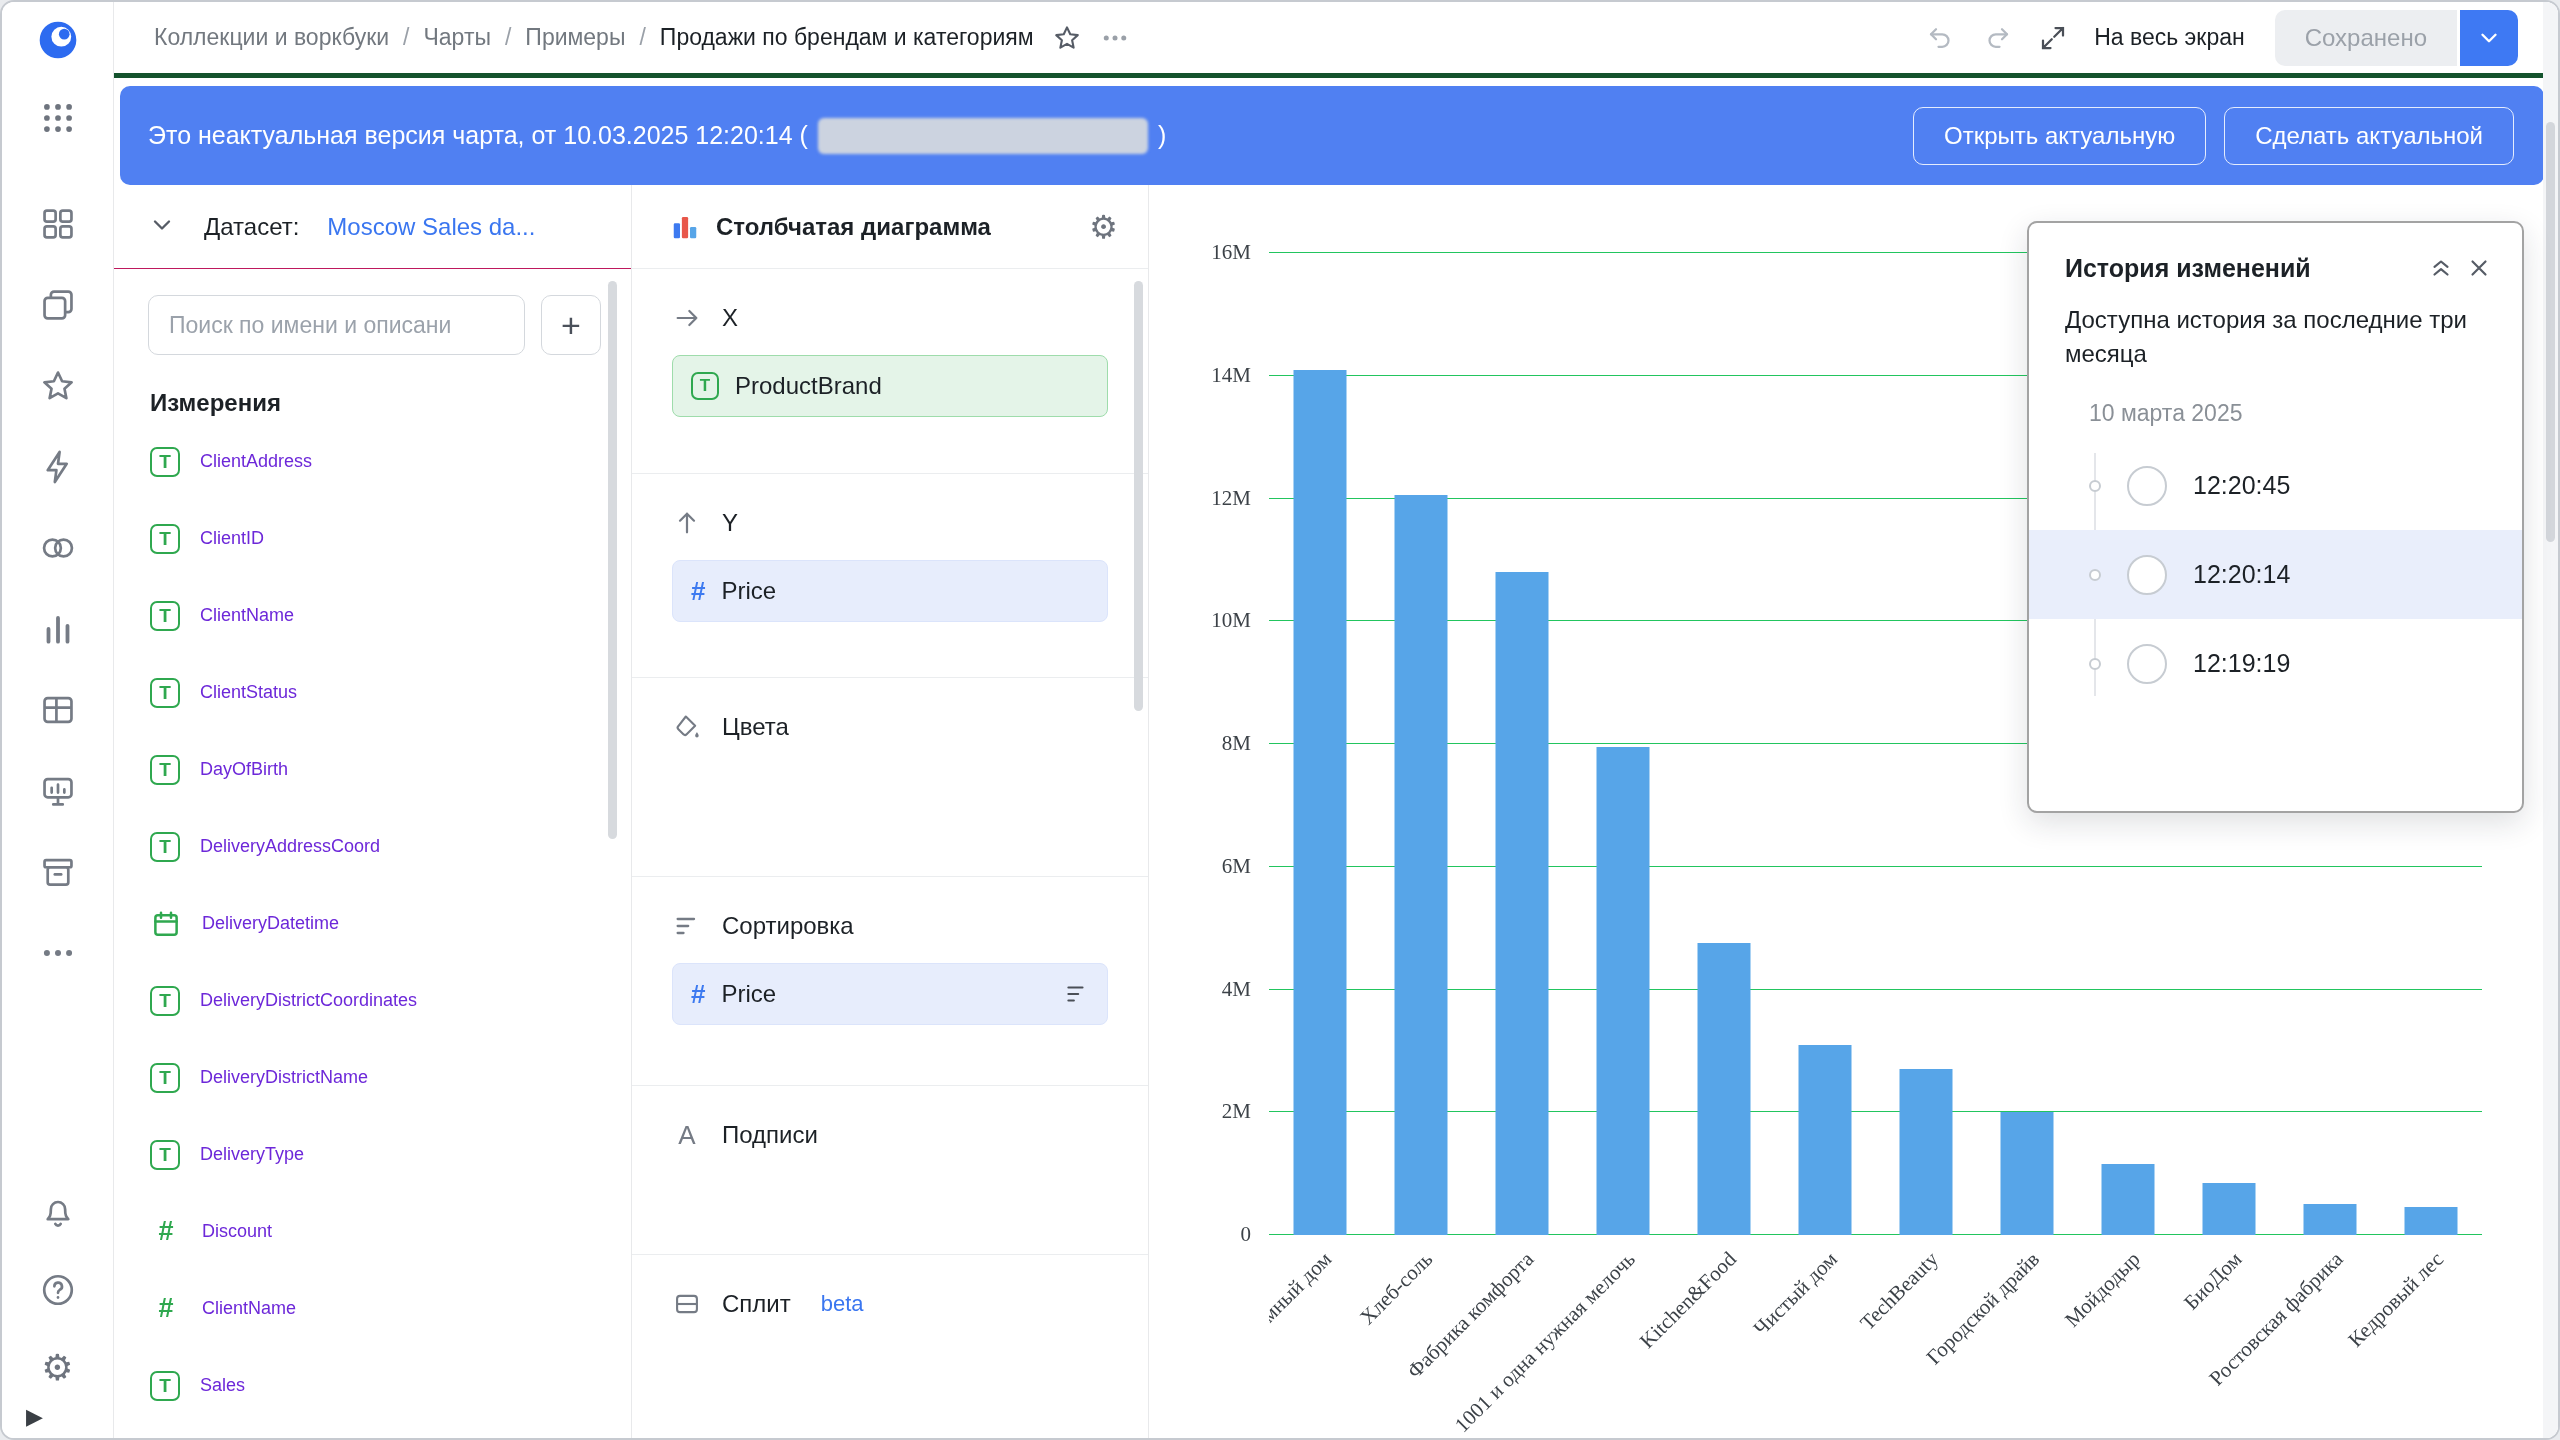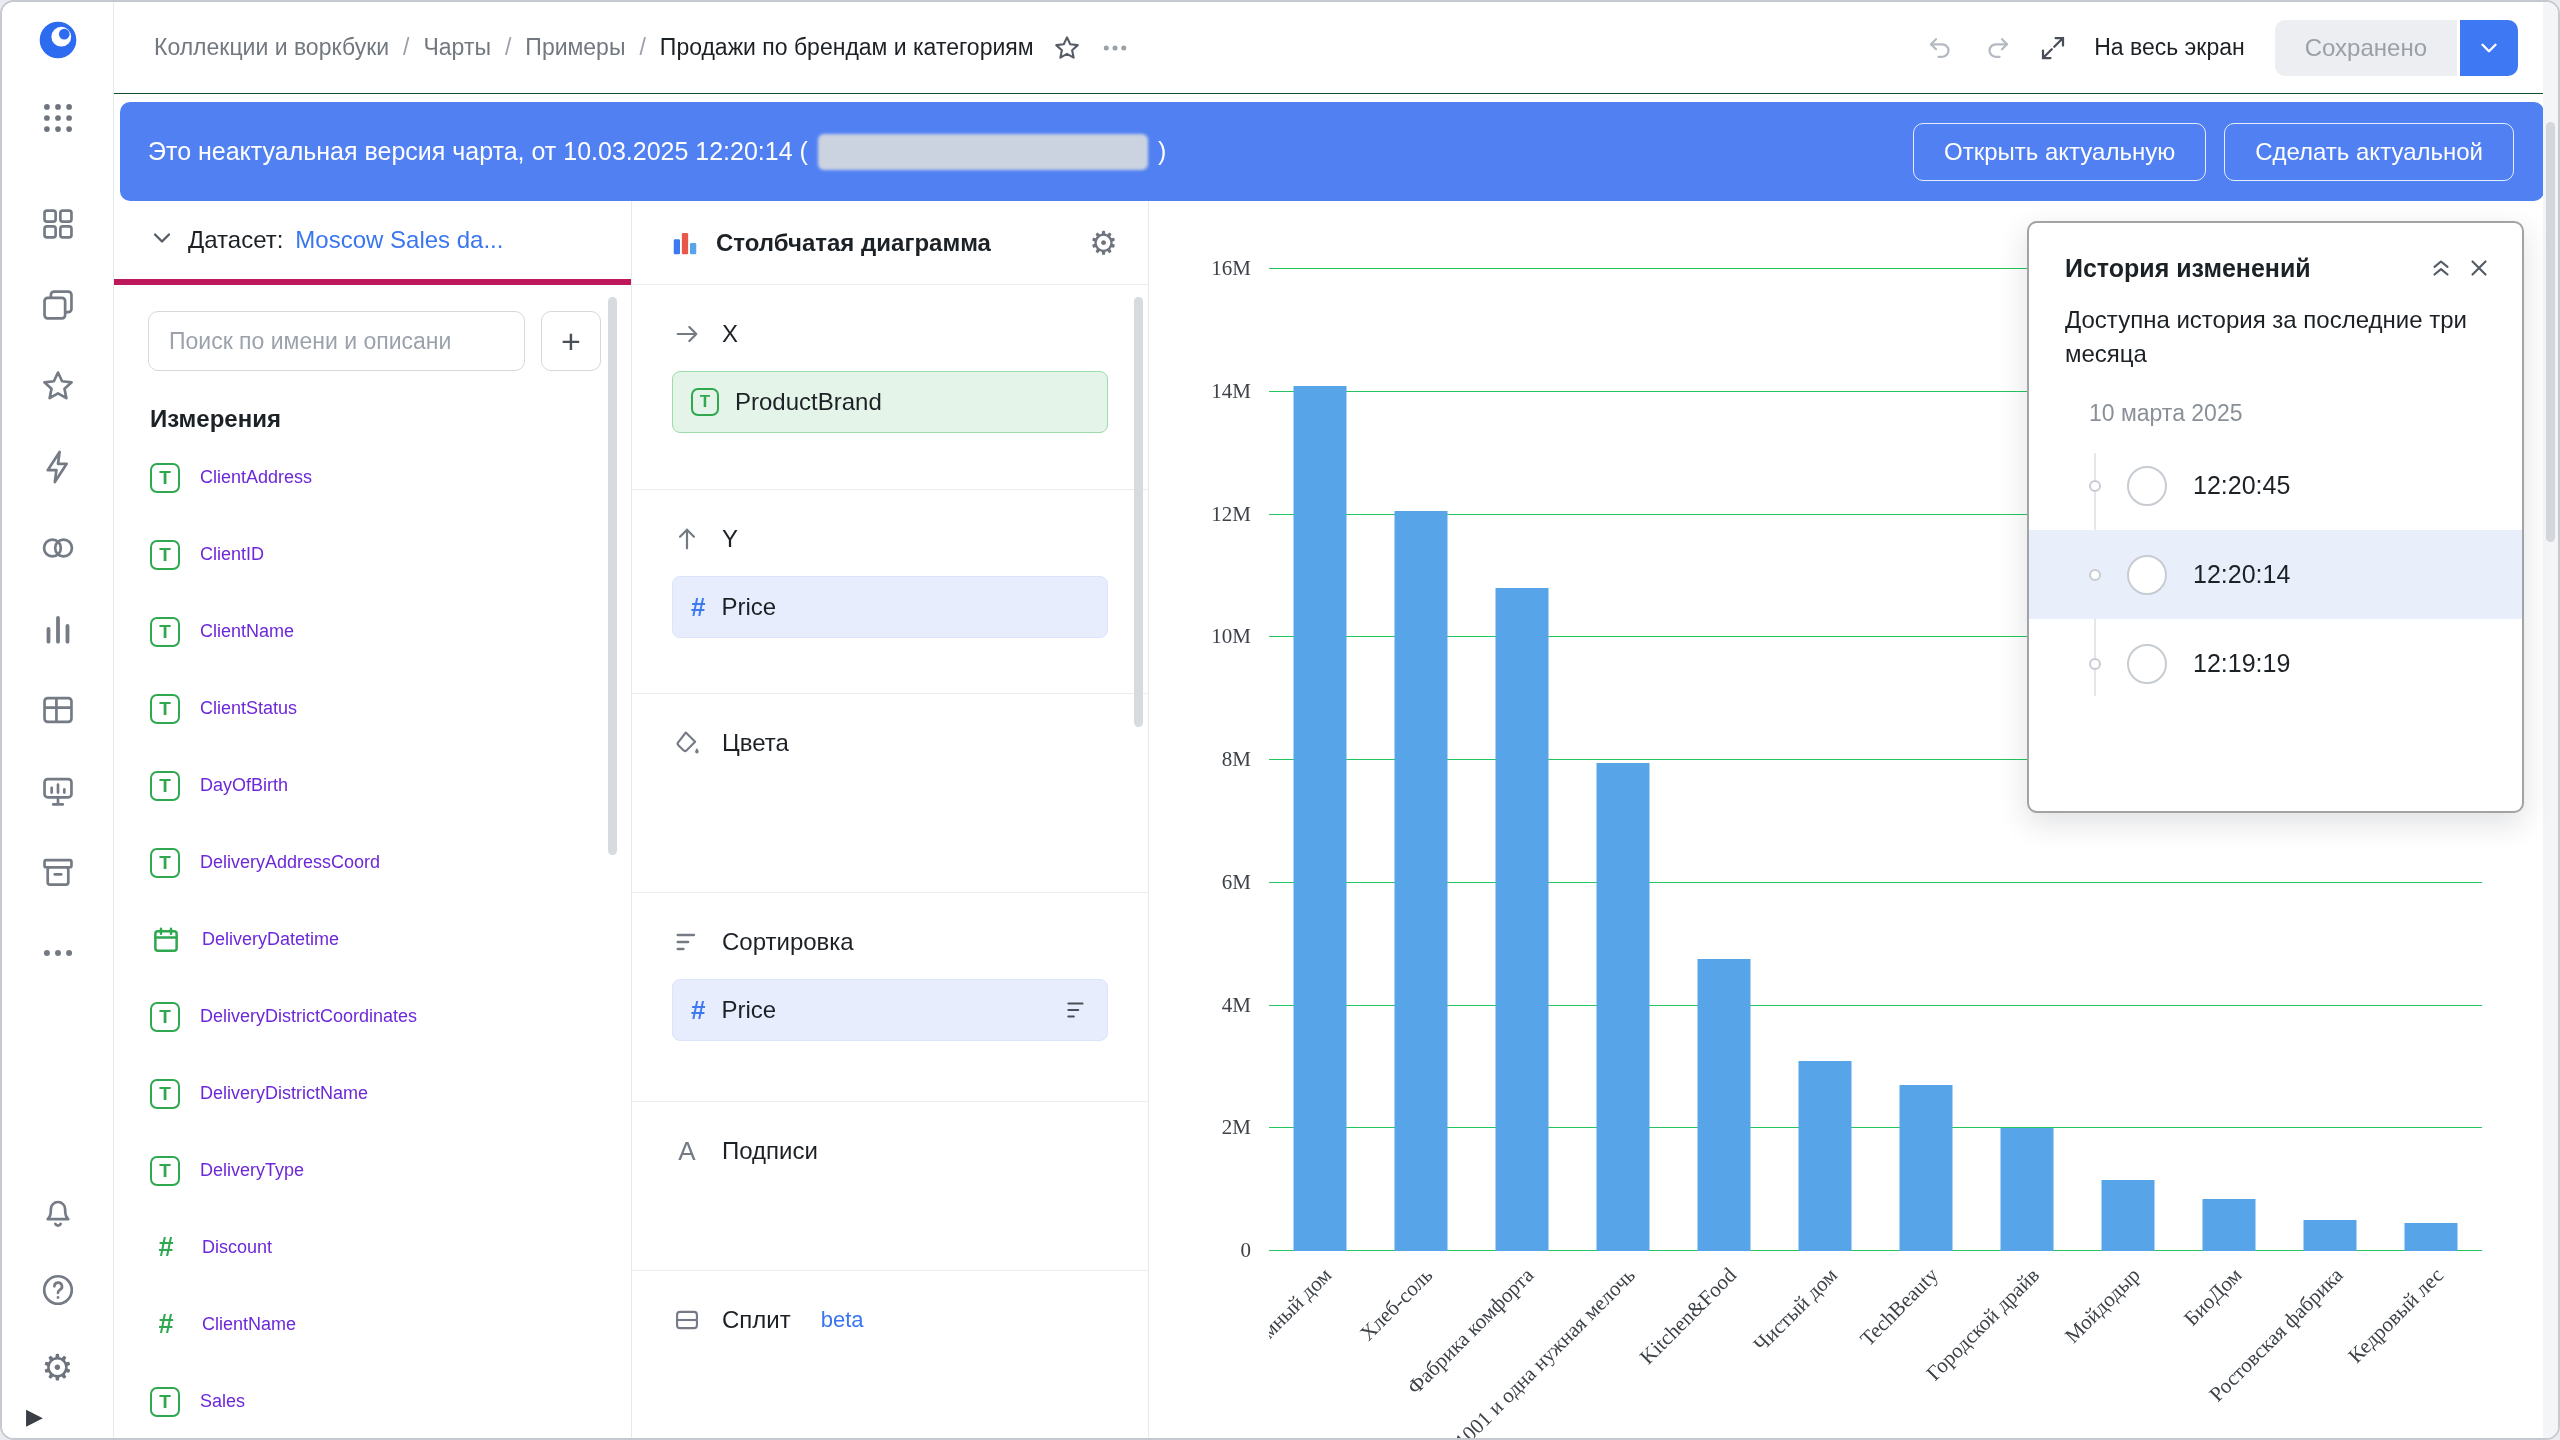--- a/index.html
+++ b/index.html
@@ -13,21 +13,21 @@
   .rail .icn svg{width:38px;height:38px}
   .rail .logo svg{width:46px;height:46px}
   .rail .grid9{margin-top:34px}
   .rail .nav{display:flex;flex-direction:column;gap:37px;margin-top:62px;align-items:center}
   .rail .bottom{margin-top:auto;display:flex;flex-direction:column;gap:34px;align-items:center;margin-bottom:14px}
   .gear-glyph{font-size:36px;color:#6e747e;line-height:1}
   .play-glyph{font-size:22px;color:#3a3f45;align-self:flex-start;margin:0 0 8px 24px;cursor:pointer}
 
   
   .main{flex:1;display:flex;flex-direction:column;min-width:0}
-  .topbar{height:92px;flex-shrink:0;display:flex;align-items:center;gap:18px;padding:0 40px 0 40px;border-bottom:1px solid #14532d;background:#fff}
+  .topbar{height:76px;flex-shrink:0;display:flex;align-items:center;gap:18px;padding:0 40px 0 40px;border-bottom:5px solid #14532d;background:#fff}
   .crumbs{display:flex;align-items:center;gap:14px;font-size:23px;color:#72787f;white-space:nowrap}
   .crumb{cursor:pointer}
   .crumb-cur{color:#1c2126}
   .sep{color:#9aa0a8}
   .tb-ic{display:flex;align-items:center;justify-content:center;cursor:pointer}
   .tb-ic svg{width:30px;height:30px}
   .tb-right{margin-left:auto;display:flex;align-items:center;gap:26px}
   .fs-label{font-size:23px;color:#1c2126;white-space:nowrap}
   .save-group{display:flex;gap:3px;margin-left:4px}
   .save-btn{height:56px;padding:0 30px;background:#eceef1;color:#9ba1a9;font-size:24px;border:none;border-radius:10px 0 0 10px;font-family:inherit}
@@ -37,21 +37,21 @@
   .banner{flex-shrink:0;height:99px;margin:8px 14px 0 6px;border-radius:10px;background:#5080f2;color:#fff;display:flex;align-items:center;gap:6px;padding:0 30px 0 28px;font-size:25px}
   .redacted{display:inline-block;width:330px;height:36px;background:#ccd3e0;border-radius:6px;filter:blur(1.5px);margin:0 4px;vertical-align:middle}
   .banner-actions{margin-left:auto;display:flex;gap:18px}
   .banner-btn{border:1px solid rgba(255,255,255,.85);border-radius:10px;padding:14px 30px;font-size:24px;color:#fff;background:transparent;cursor:pointer;white-space:nowrap;font-family:inherit}
 
   
   .content{flex:1;display:flex;min-height:0}
 
   
   .ds-panel{width:518px;flex-shrink:0;border-right:1px solid #e8e9eb;position:relative;overflow:hidden;background:#fff}
-  .ds-header{height:84px;display:flex;align-items:center;gap:12px;padding:0 28px 0 34px;border-bottom:6px solid #be185d}
+  .ds-header{height:84px;display:flex;align-items:center;gap:28px;padding:0 28px 0 34px;border-bottom:1px solid #be185d}
   .chev svg{width:28px;height:28px}
   .ds-label{font-size:24px;color:#1c2126;font-weight:500}
   .ds-link{font-size:24px;color:#3a76f0;cursor:pointer;white-space:nowrap}
   .search-row{display:flex;gap:16px;padding:26px 30px 8px 34px}
   .search-input{flex:1;min-width:0;height:60px;border:1px solid #d4d8dd;border-radius:10px;padding:0 20px;font-size:23px;color:#1c2126;font-family:inherit;outline:none}
   .search-input::placeholder{color:#9ba2ab}
   .add-btn{width:60px;height:60px;flex-shrink:0;border:1px solid #d4d8dd;border-radius:10px;background:#fff;font-size:34px;color:#4a505a;cursor:pointer;line-height:1;font-family:inherit}
   .sec-title{font-size:24px;font-weight:700;color:#1c2126;margin:26px 0 6px 36px}
   .field-row{height:77px;display:flex;align-items:center;gap:20px;padding:0 20px 0 36px;cursor:pointer}
   .fi{width:32px;height:32px;display:flex;align-items:center;justify-content:center;flex-shrink:0}

